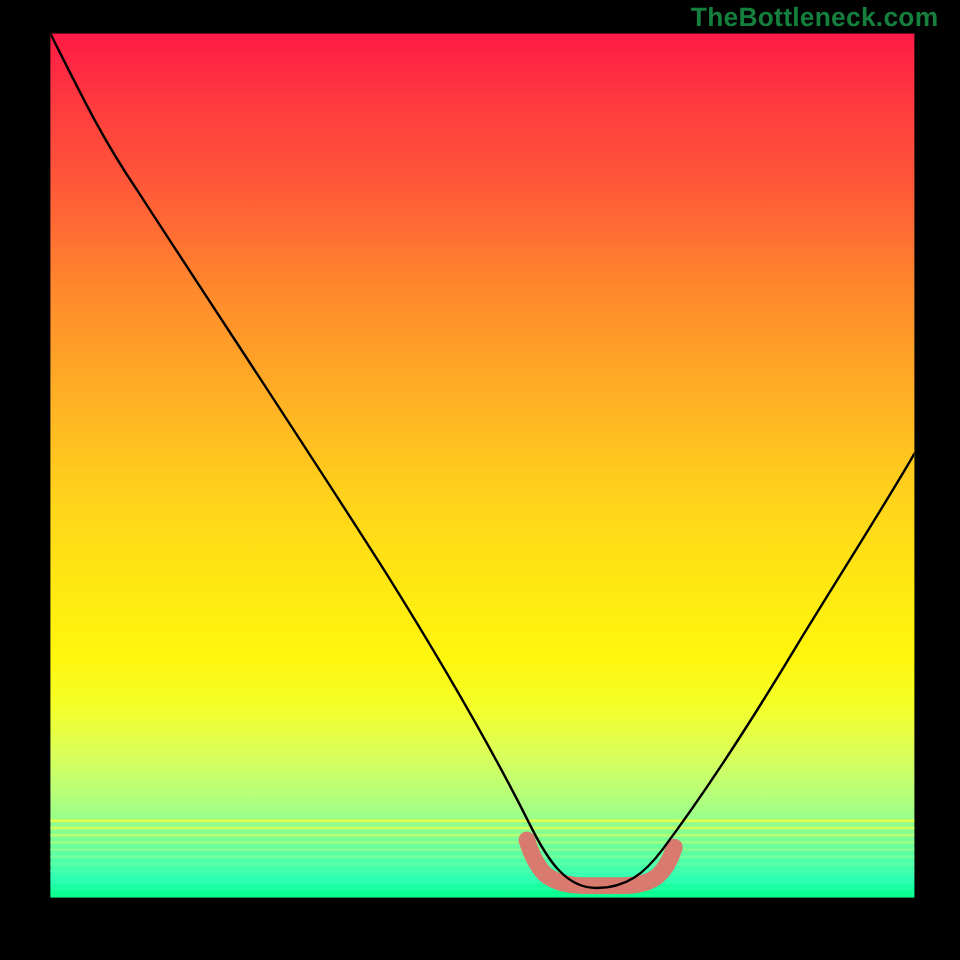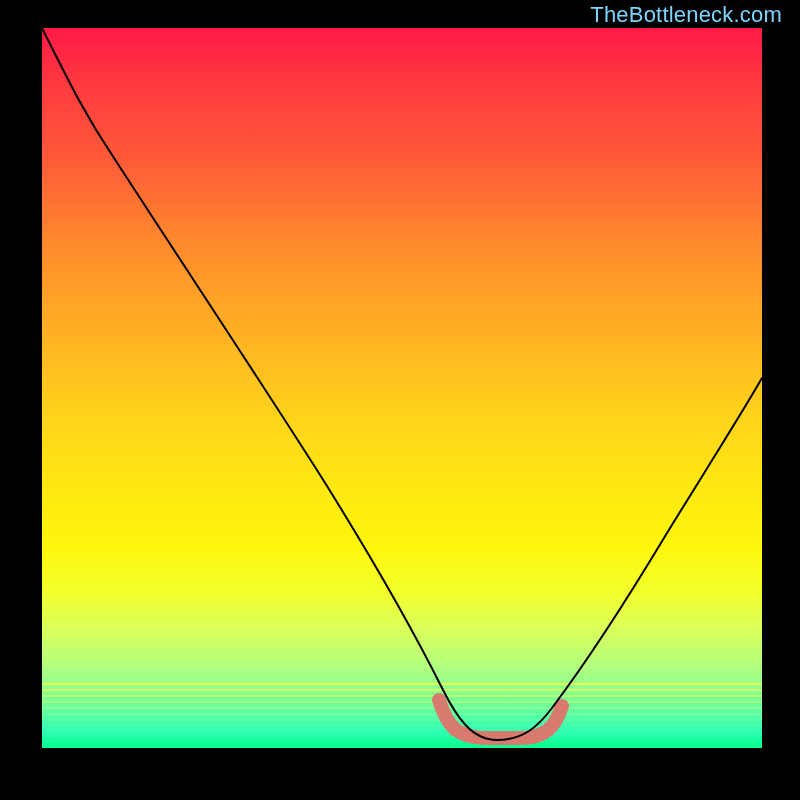--- a/index.html
+++ b/index.html
@@ -8,23 +8,23 @@
     height: 800px;
     background: #000;
     position: relative;
     overflow: hidden;
     font-family: Arial, Helvetica, sans-serif;
   }
   .watermark {
     position: absolute;
     top: 2px;
     right: 18px;
-    color: #7dd3fc;
+    color: #15803d;
     font-size: 22px;
-    font-weight: 400;
+    font-weight: 700;
     letter-spacing: 0.2px;
     z-index: 3;
   }
   .plot {
     position: absolute;
     left: 42px;
     top: 28px;
     width: 720px;
     height: 720px;
   }

